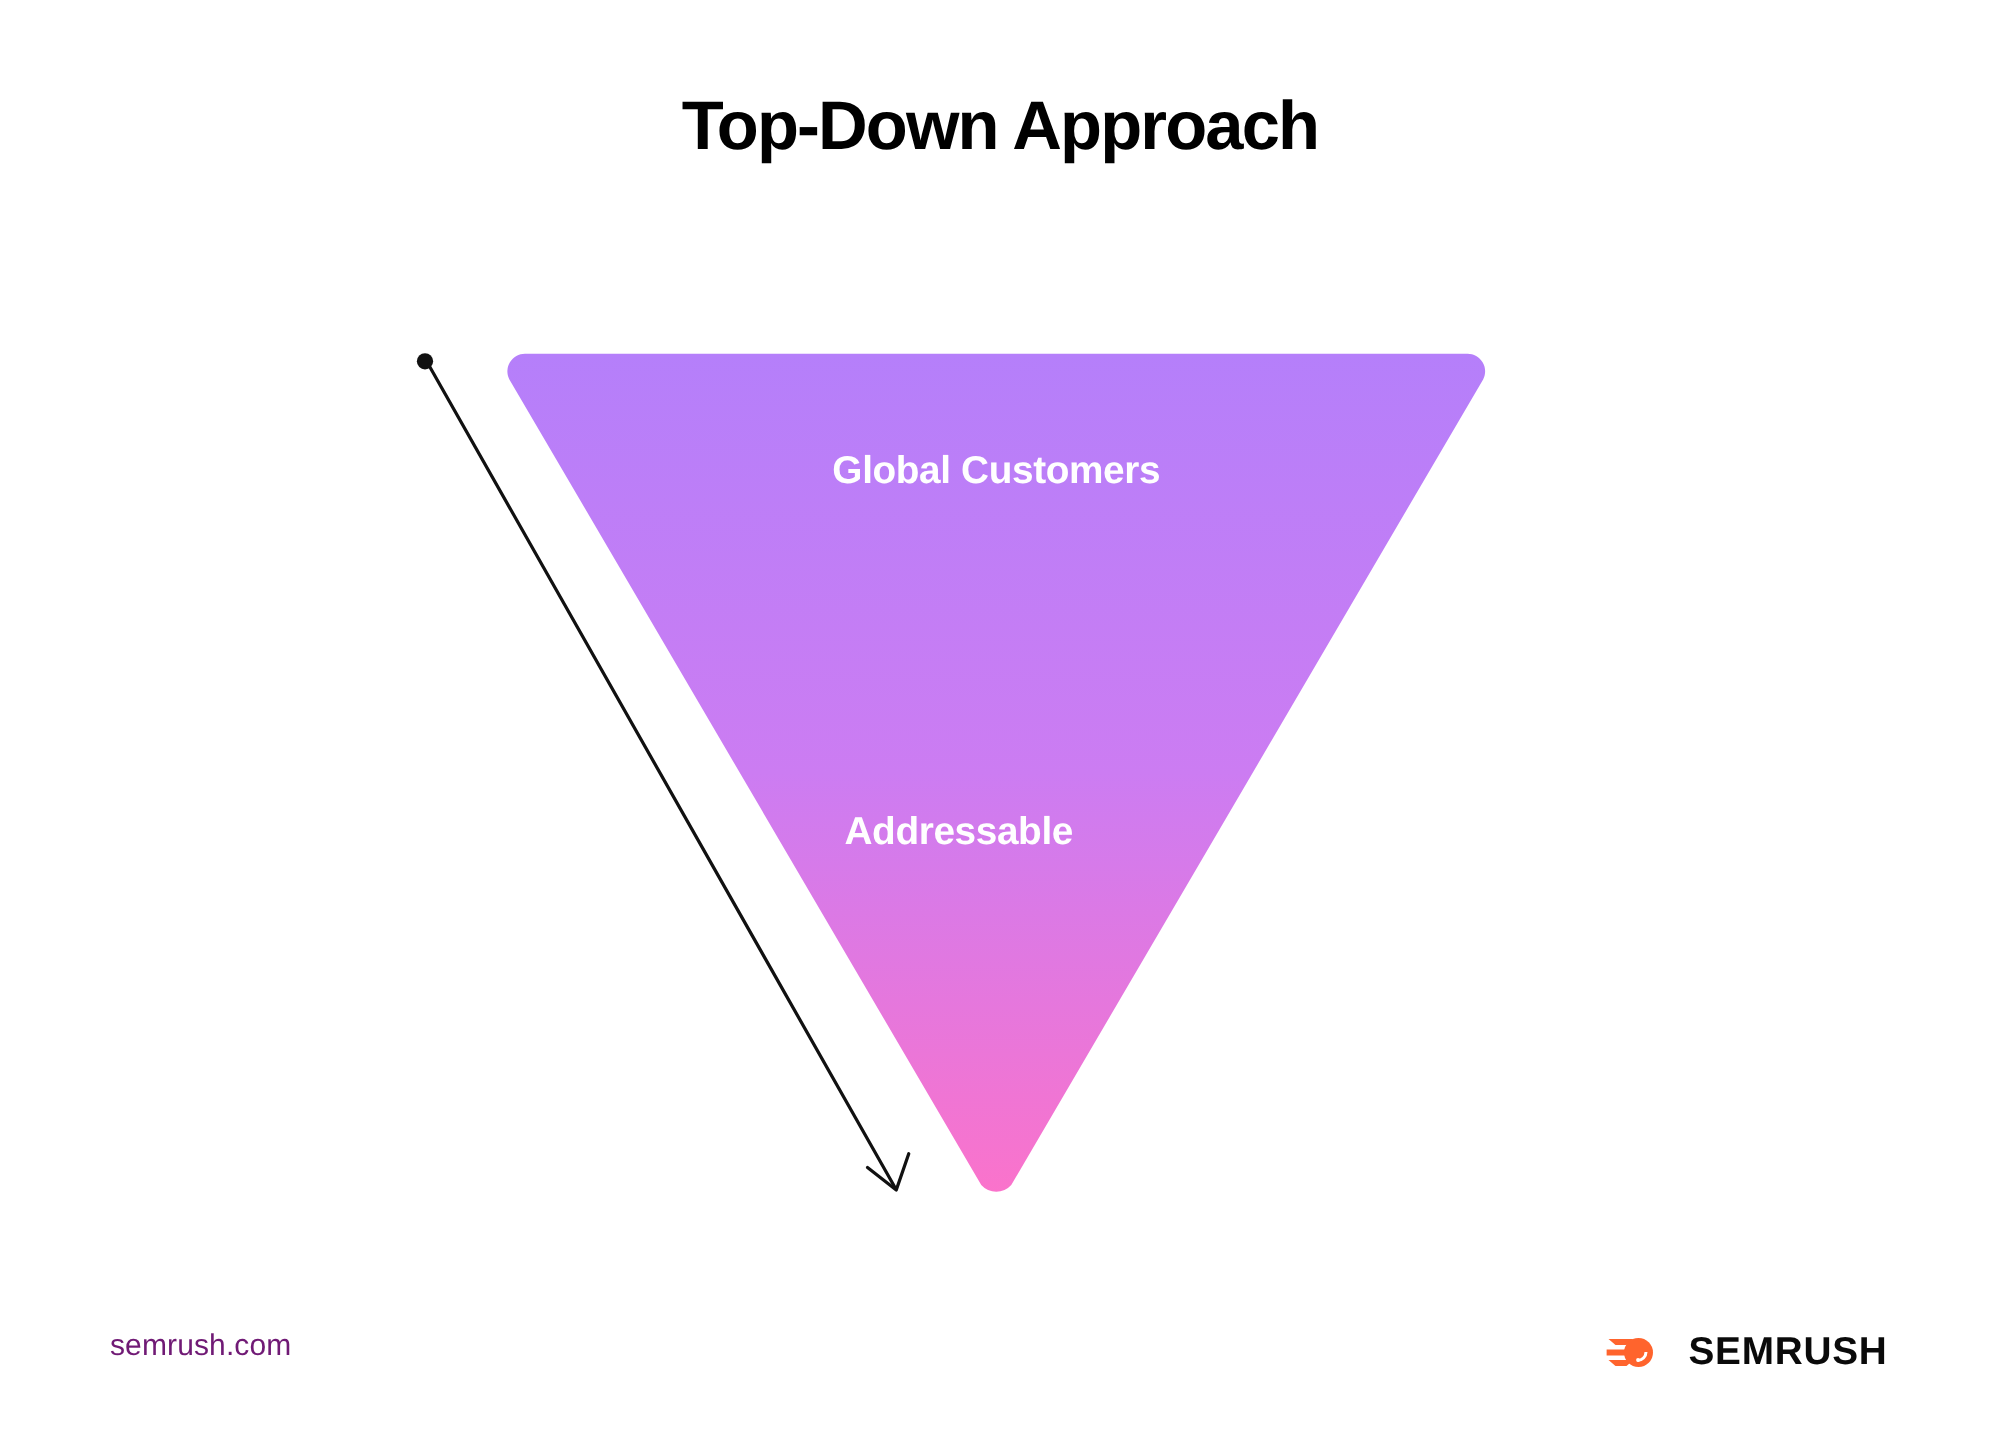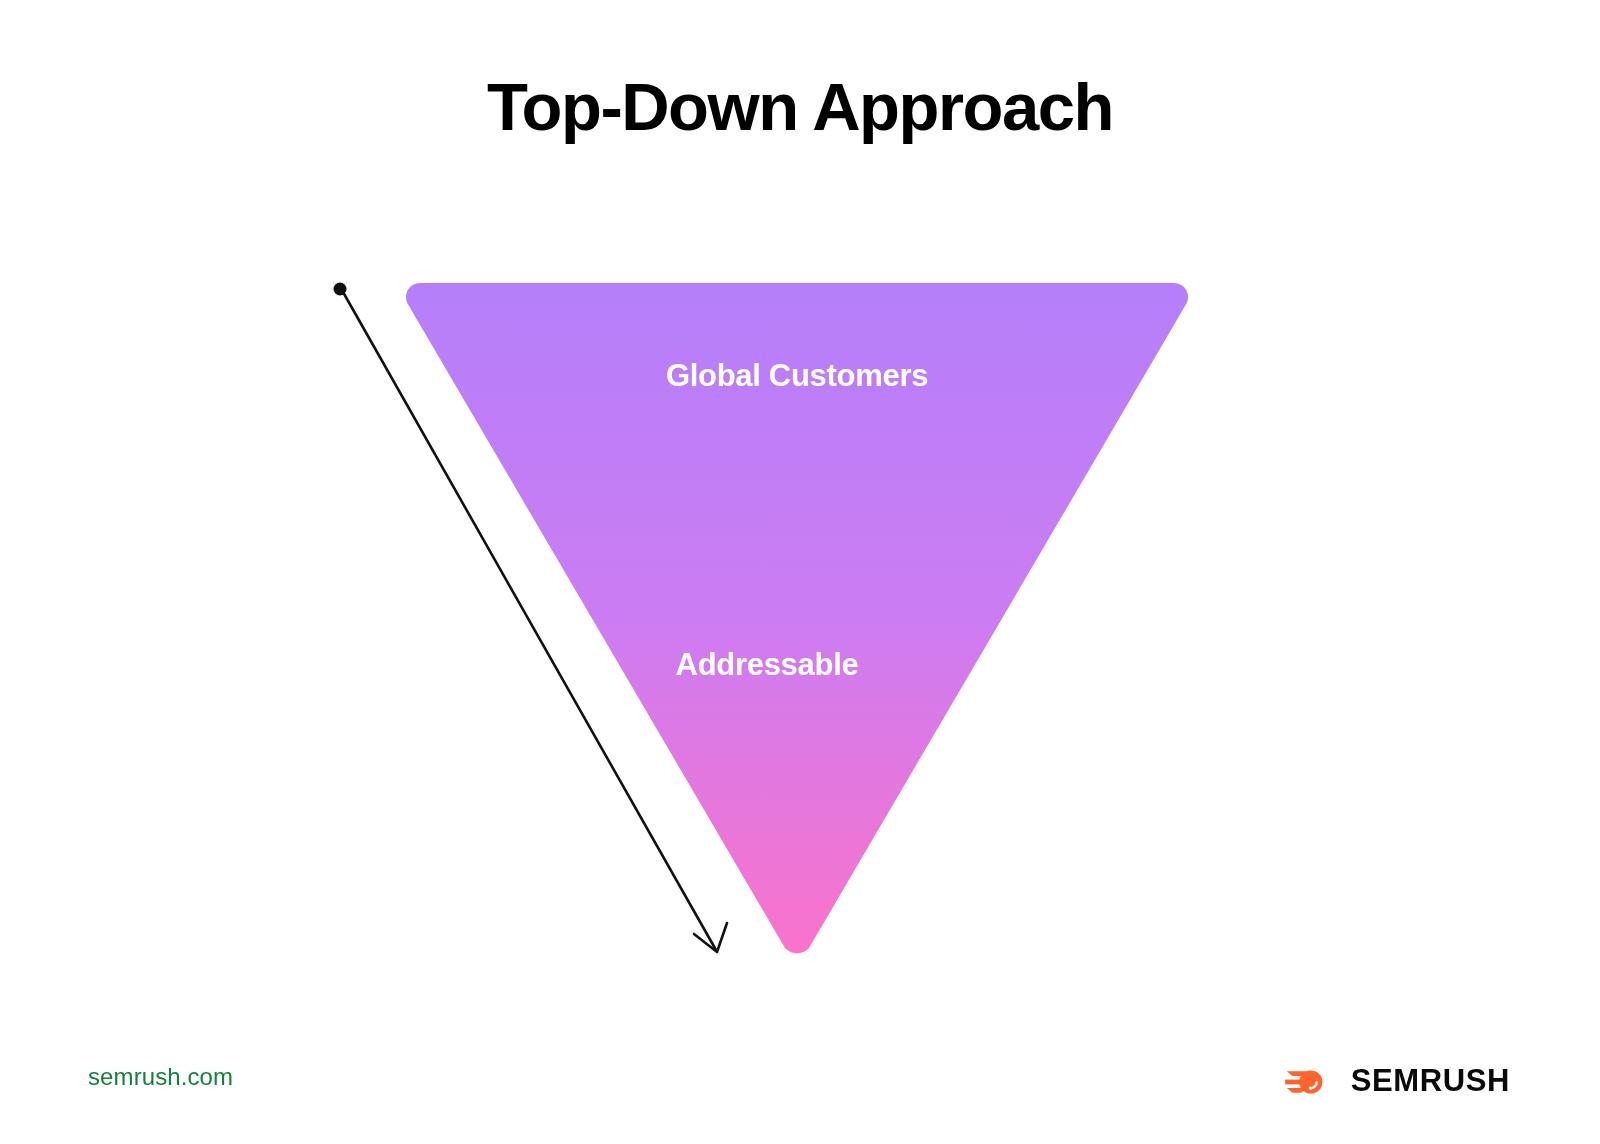--- a/index.html
+++ b/index.html
@@ -23,21 +23,21 @@
   }
 
   
   .page-title {
     position: absolute;
     left: 0;
     top: 72px;
     width: 1600px;
     text-align: center;
     font-family: "Liberation Sans", sans-serif;
-    font-size: 67px;
+    font-size: 55px;
     font-weight: 700;
     letter-spacing: -1.5px;
     color: #000000;
     line-height: 1.05;
     white-space: nowrap;
   }
 
   
   .diagram {
     position: absolute;
@@ -81,21 +81,21 @@
   .label-bottom .line2 { display: block; }
 
   
   .footer-url {
     position: absolute;
     left: 88px;
     top: 1063px;
     font-family: "Liberation Sans", sans-serif;
     font-size: 24px;
     font-weight: 400;
-    color: #15803d;
+    color: #701a75;
     letter-spacing: 0.1px;
   }
 
   .brand-logo {
     position: absolute;
     right: 90px;
     top: 1060px;
     height: 40px;
     display: flex;
     align-items: center;

